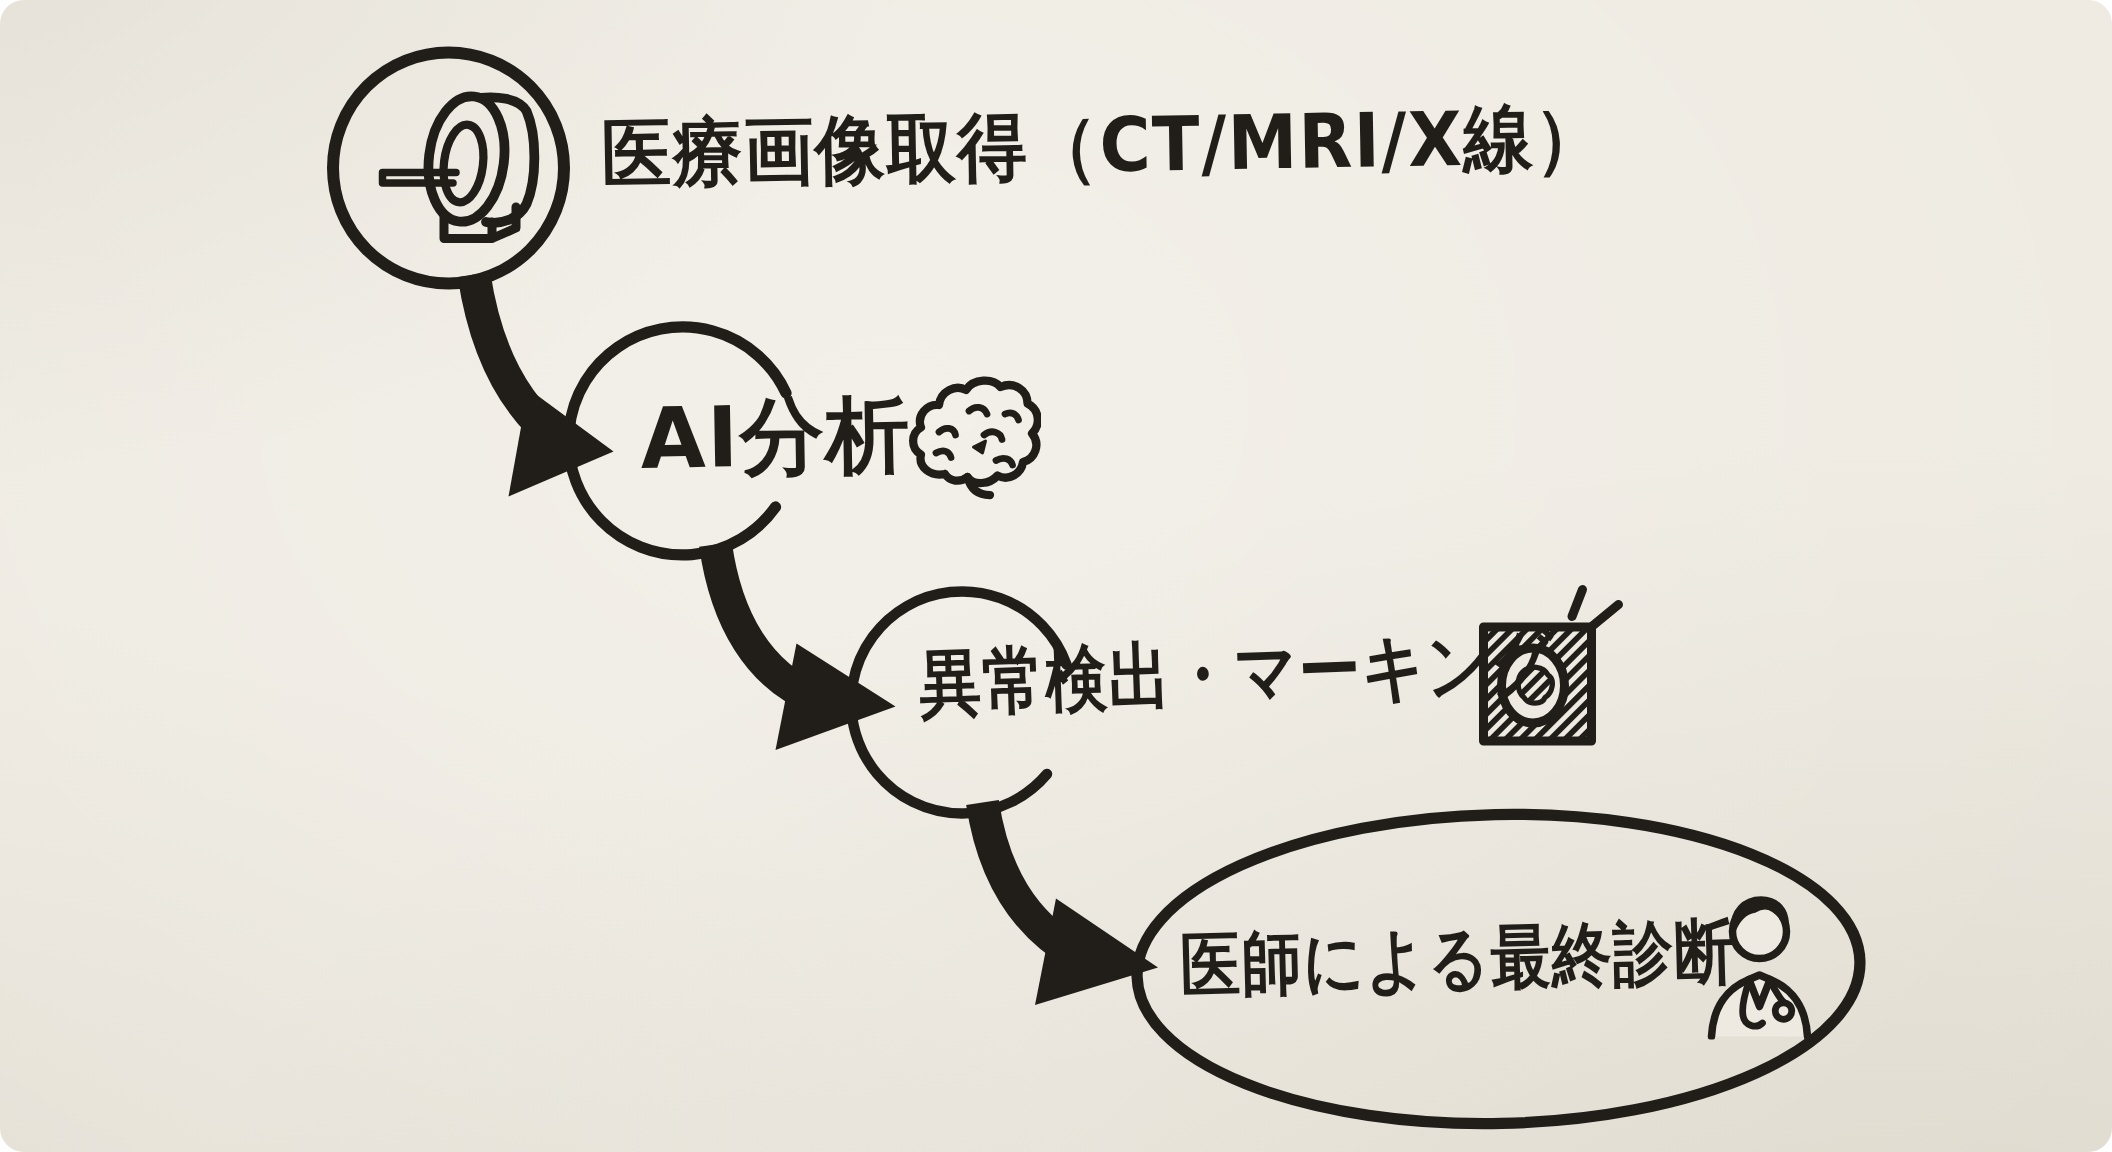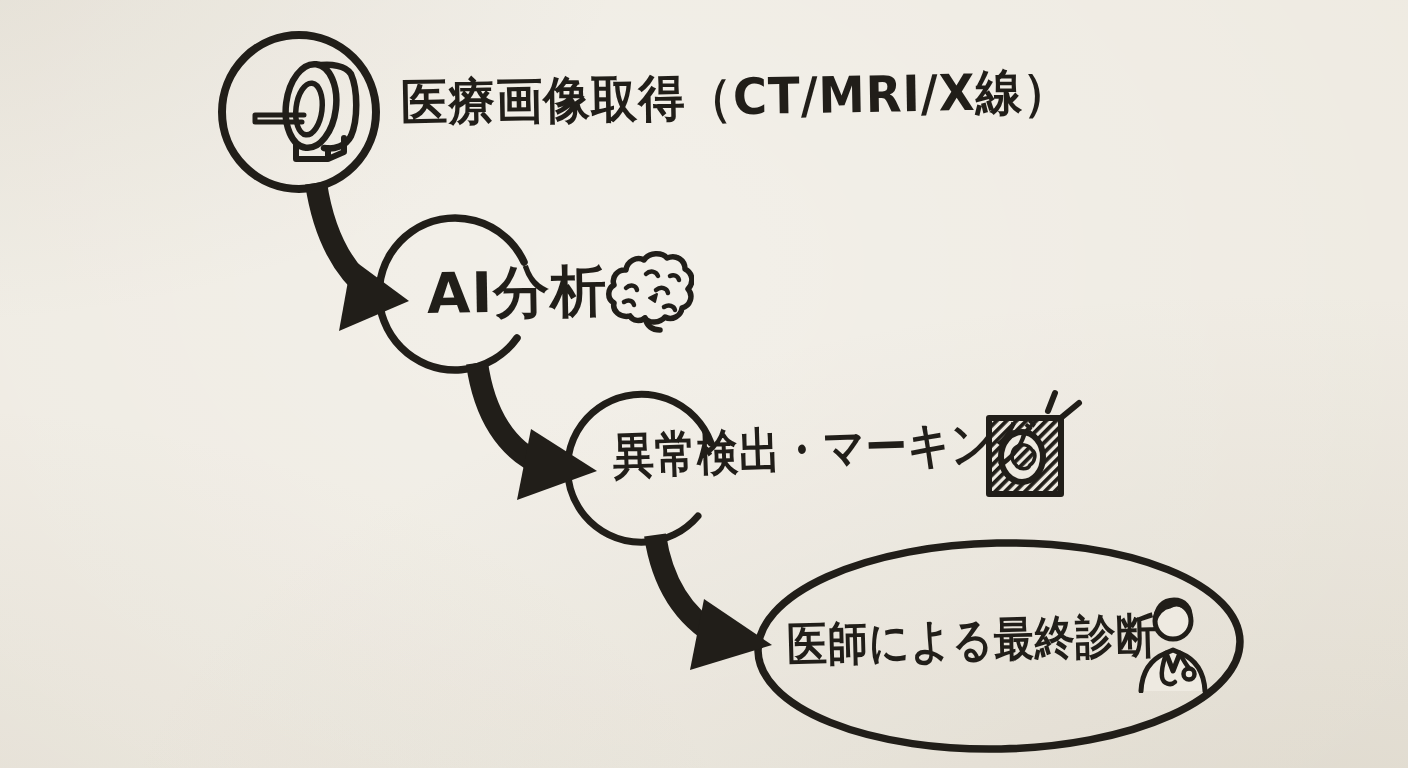--- a/index.html
+++ b/index.html
@@ -7,20 +7,21 @@
     position:relative;
     width:1408px;height:768px;
     overflow:hidden;
     font-family:"DejaVu Sans",sans-serif;
     background:
       radial-gradient(120% 160% at 42% 35%, rgba(255,255,255,.28), rgba(255,255,255,0) 62%),
       radial-gradient(150% 140% at 90% 115%, rgba(158,146,122,.20), rgba(158,146,122,0) 55%),
       radial-gradient(120% 120% at -6% -8%, rgba(150,140,118,.14), rgba(150,140,118,0) 42%),
       radial-gradient(140% 140% at -10% 115%, rgba(158,146,122,.14), rgba(158,146,122,0) 45%),
       #eeeae1;
+    border-radius: 16px;
   }
   .canvas{position:absolute;inset:0;width:1408px;height:768px;}
   .label{
     position:absolute;
     color:#211e19;
     font-weight:600;
     line-height:1.08;
     white-space:nowrap;
     transform-origin:left center;
     letter-spacing:1px;

